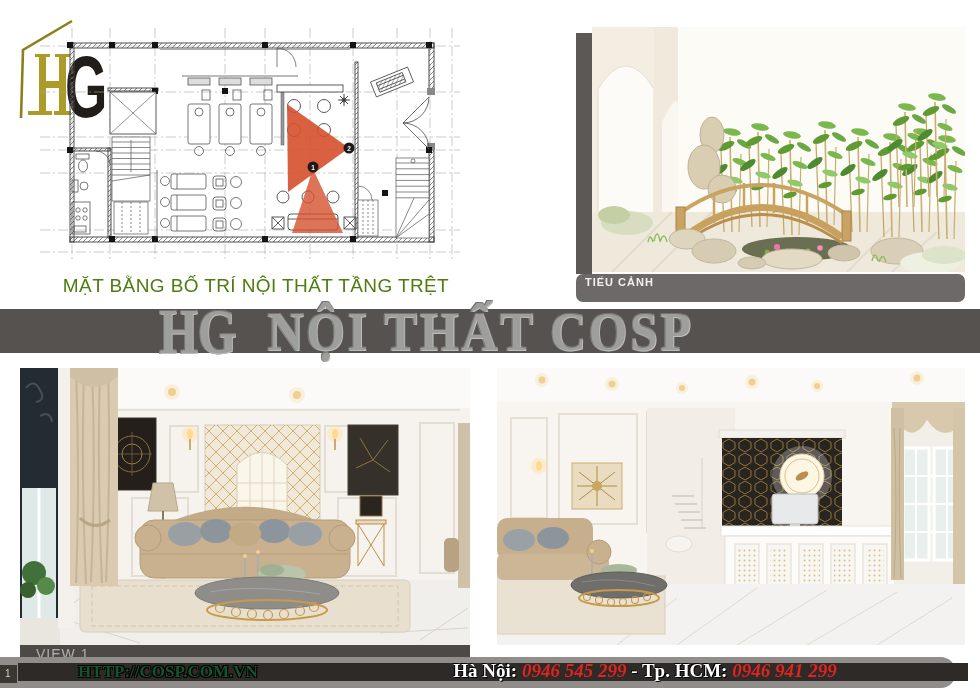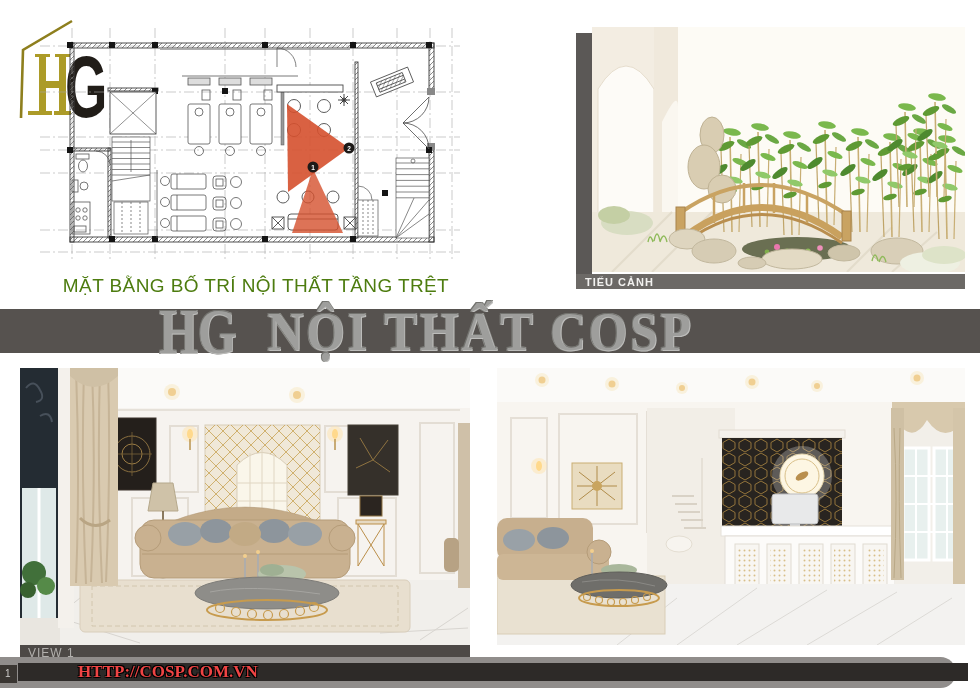--- a/index.html
+++ b/index.html
@@ -4,44 +4,44 @@
 <style>
   html,body{margin:0;padding:0;background:#ffffff;}
   #board{position:relative;width:980px;height:693px;background:#fff;overflow:hidden;
          font-family:"Liberation Sans",sans-serif;}
   .abs{position:absolute;}
   
   #plan-caption{left:60px;top:275px;width:392px;text-align:center;font-size:19px;
     letter-spacing:.4px;color:#4d7c0f;font-weight:500;}
   
   #garden-strip{left:576px;top:33px;width:16px;height:241px;background:#5b5856;}
-  #garden-label-bar{left:576px;top:274px;width:389px;height:15px;background:#6c6966;}
+  #garden-label-bar{left:576px;top:274px;width:389px;height:28px;background:#6c6966;border-radius:7px;}
   #garden-label-bar span{display:block;padding:2px 0 0 9px;font-size:11px;letter-spacing:1px;
     color:#f2f1ef;font-weight:bold;}
   
   #banner-bar{left:0;top:309px;width:980px;height:44px;background:#56524f;}
   #watermark{left:0;top:297px;width:860px;height:70px;display:flex;align-items:center;
     justify-content:center;pointer-events:none;}
   .wm{font-family:"Liberation Serif",serif;font-weight:bold;color:#9e9e9c;
     text-shadow:1px 1px 0 #bdbdbb,-1px -1px 0 #73736f,1px -1px 0 #8a8a86,-1px 1px 0 #8a8a86;}
   #wm-hg{font-size:64px;display:inline-block;transform:scaleX(.78);margin-right:2px;}
   #wm-text{font-size:54px;letter-spacing:3px;display:inline-block;transform:scaleX(.92);}
   
   .view-bar{height:14px;background:#4d4946;}
-  .view-bar span{display:block;padding:1px 0 0 8px;font-size:12px;letter-spacing:1px;color:#b2b0ad;}
+  .view-bar span{display:block;padding:1px 0 0 16px;font-size:14px;letter-spacing:1px;color:#b2b0ad;}
   #view1-bar{left:20px;top:645px;width:450px;}
   #view2-bar{left:497px;top:645px;width:453px;}
   
   #footer-panel{left:0;top:657px;width:956px;height:31px;background:#908d8b;
     border-radius:0 16px 16px 0;}
   #footer-stripe{left:18px;top:663px;width:950px;height:18px;background:#2d2a28;}
   #page-tab{left:0;top:665px;width:17px;height:18px;background:#3a3632;}
   #page-tab span{display:block;padding:3px 0 0 5px;font-size:10px;color:#cfcdcb;}
   #footer-url{left:40px;top:663px;width:256px;height:18px;line-height:18px;text-align:center;
-    font-family:"Liberation Serif",serif;font-weight:bold;font-size:17px;color:#ef4444;
+    font-family:"Liberation Serif",serif;font-weight:bold;font-size:17px;color:#14532d;
     text-shadow:1px 1px 0 #000,-1px -1px 0 #000,1px -1px 0 #000,-1px 1px 0 #000;}
   #footer-contacts{left:385px;top:660px;width:520px;height:22px;line-height:22px;text-align:center;
     font-family:"Liberation Serif",serif;font-weight:bold;font-size:19px;color:#fff;
     text-shadow:1px 1px 0 #000,-1px -1px 0 #000;white-space:nowrap;}
   .phone{color:#dd2420;font-style:italic;text-shadow:none;}
   svg text{font-family:"Liberation Sans",sans-serif;}
 </style>
 </head>
 <body>
 
@@ -686,14 +686,21 @@
       </g>
     </g>
   </svg>
 
   <div class="abs" id="footer-panel"></div>
   <div class="abs" id="footer-stripe"></div>
   <div class="abs" id="page-tab">
     <span>1</span>
   </div>
   <div class="abs" id="footer-url">HTTP://COSP.COM.VN</div>
+  <div class="abs" id="footer-contacts">
+    <span>Hà Nội:</span>
+    <span class="phone">0946 545 299</span>
+    <span>-</span>
+    <span>Tp. HCM:</span>
+    <span class="phone">0946 941 299</span>
+  </div>
 
 </div>
 
 </body></html>

